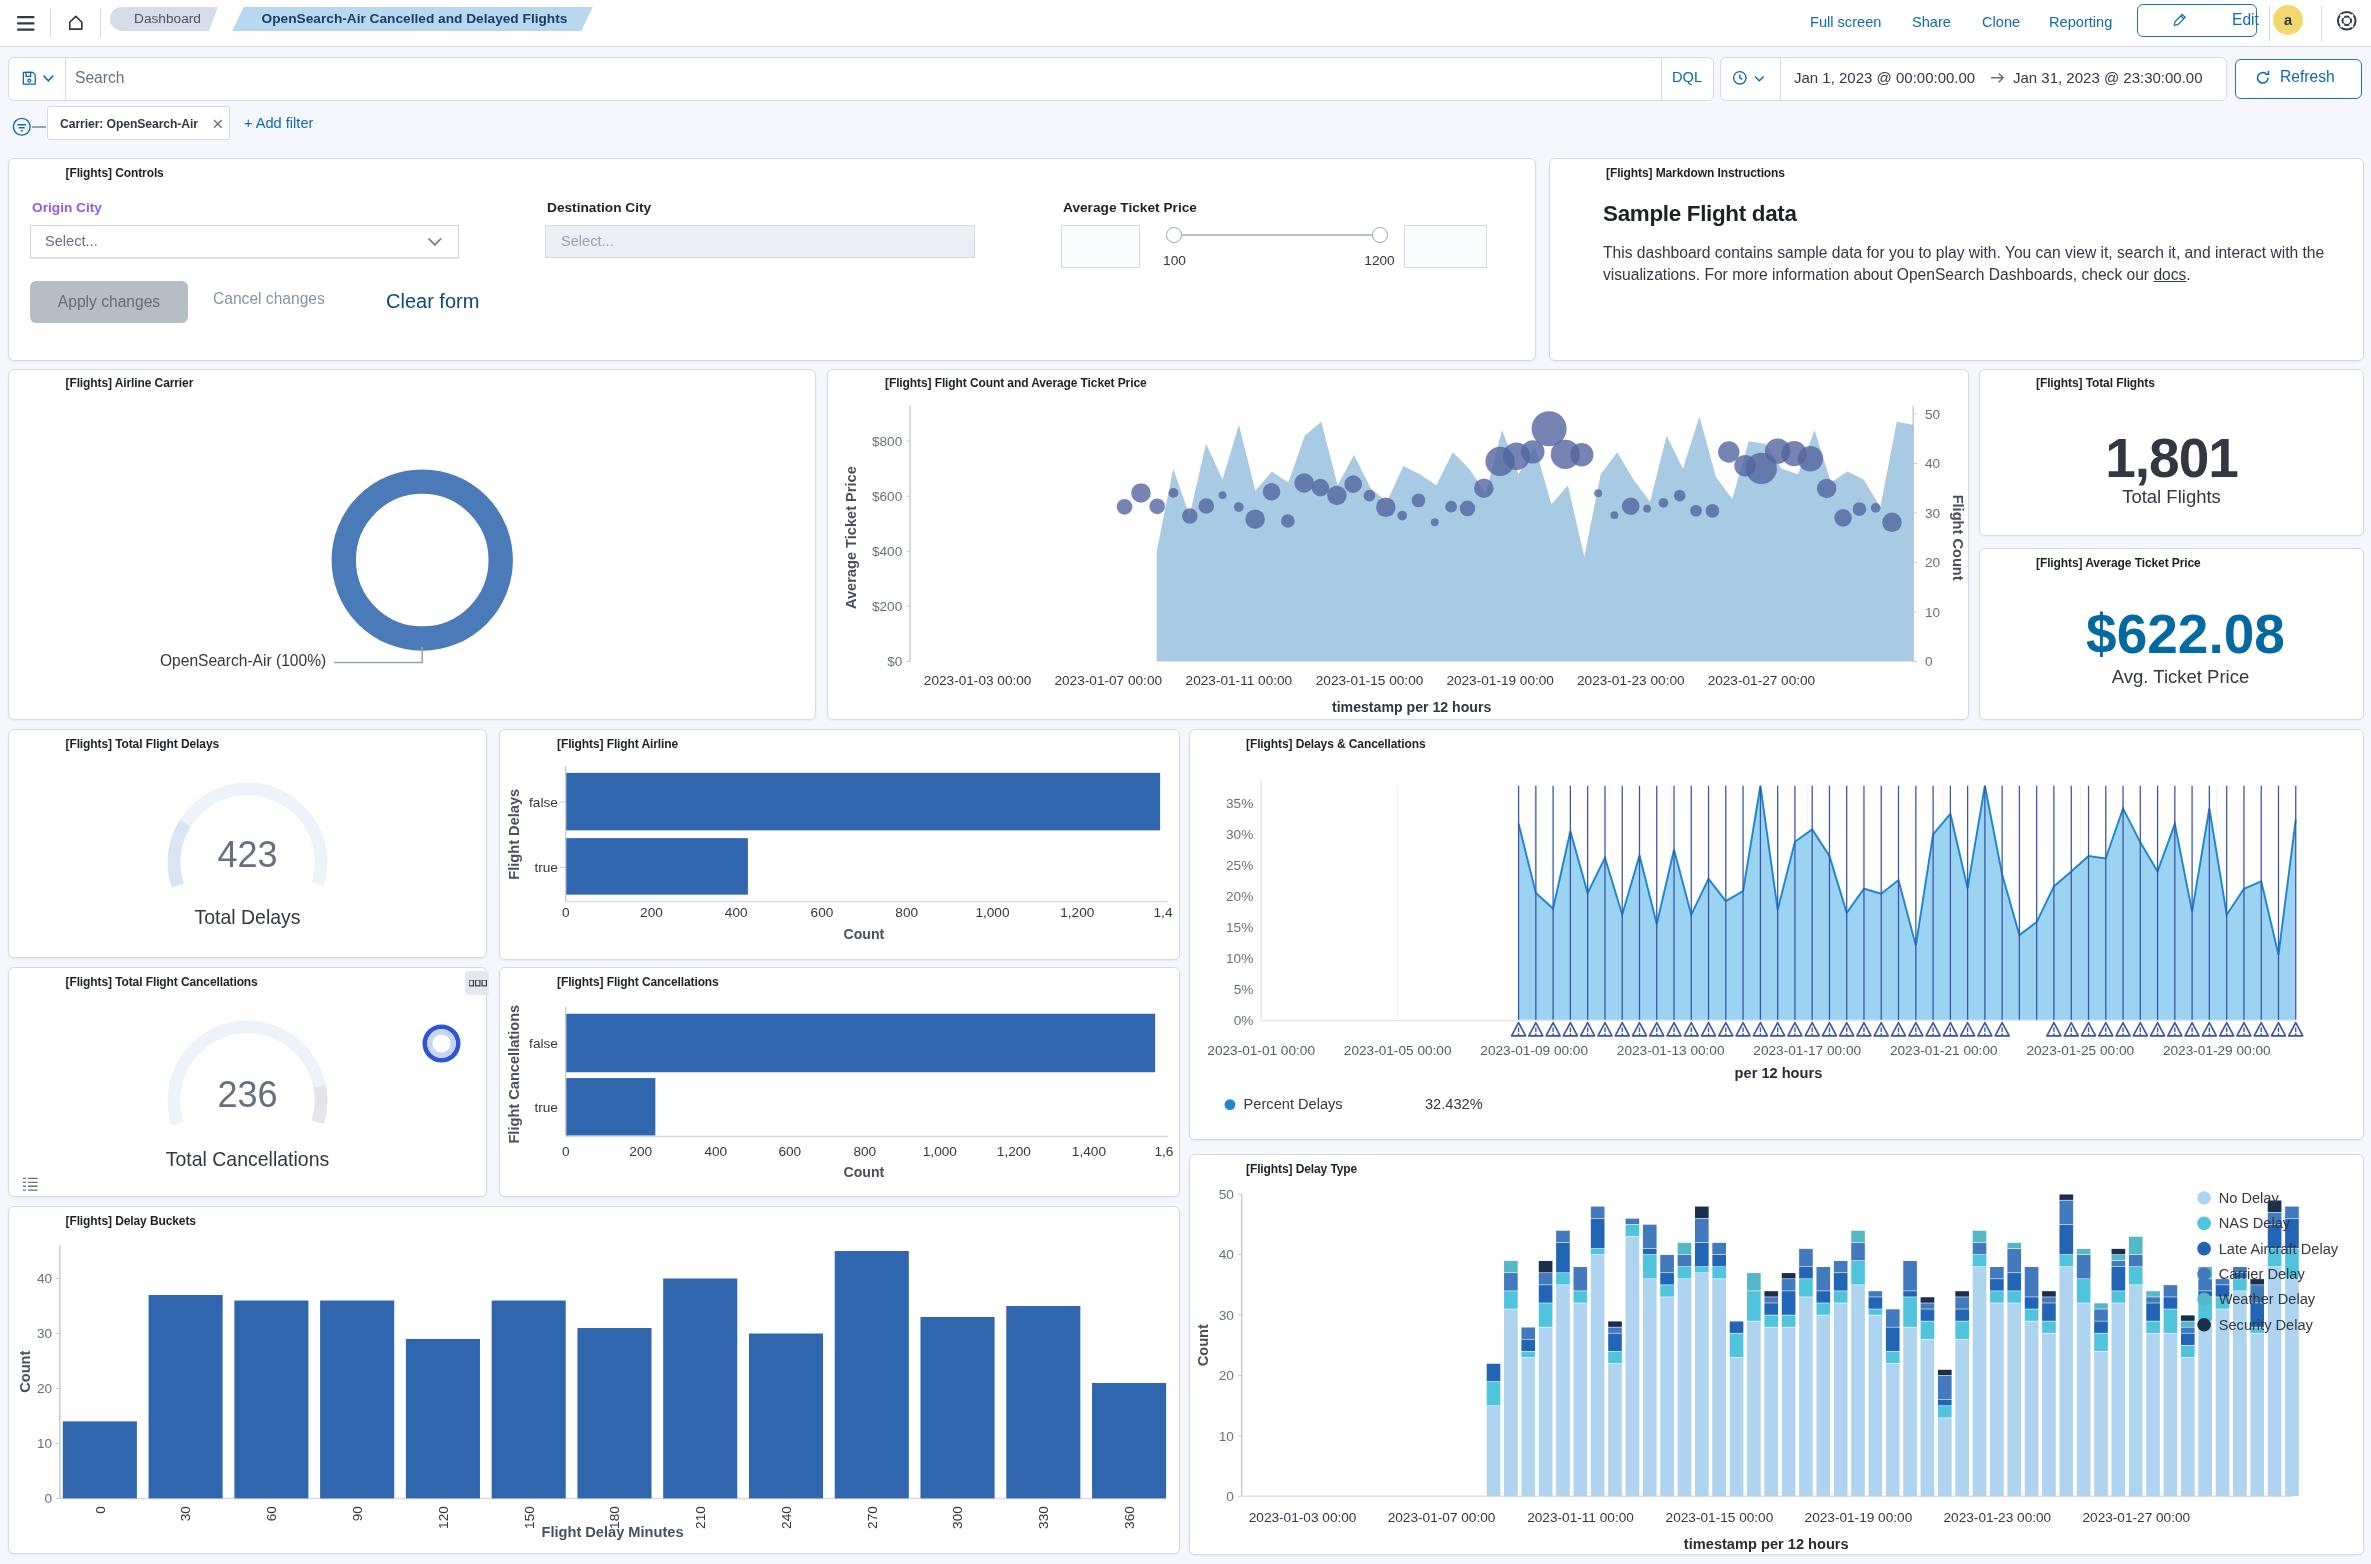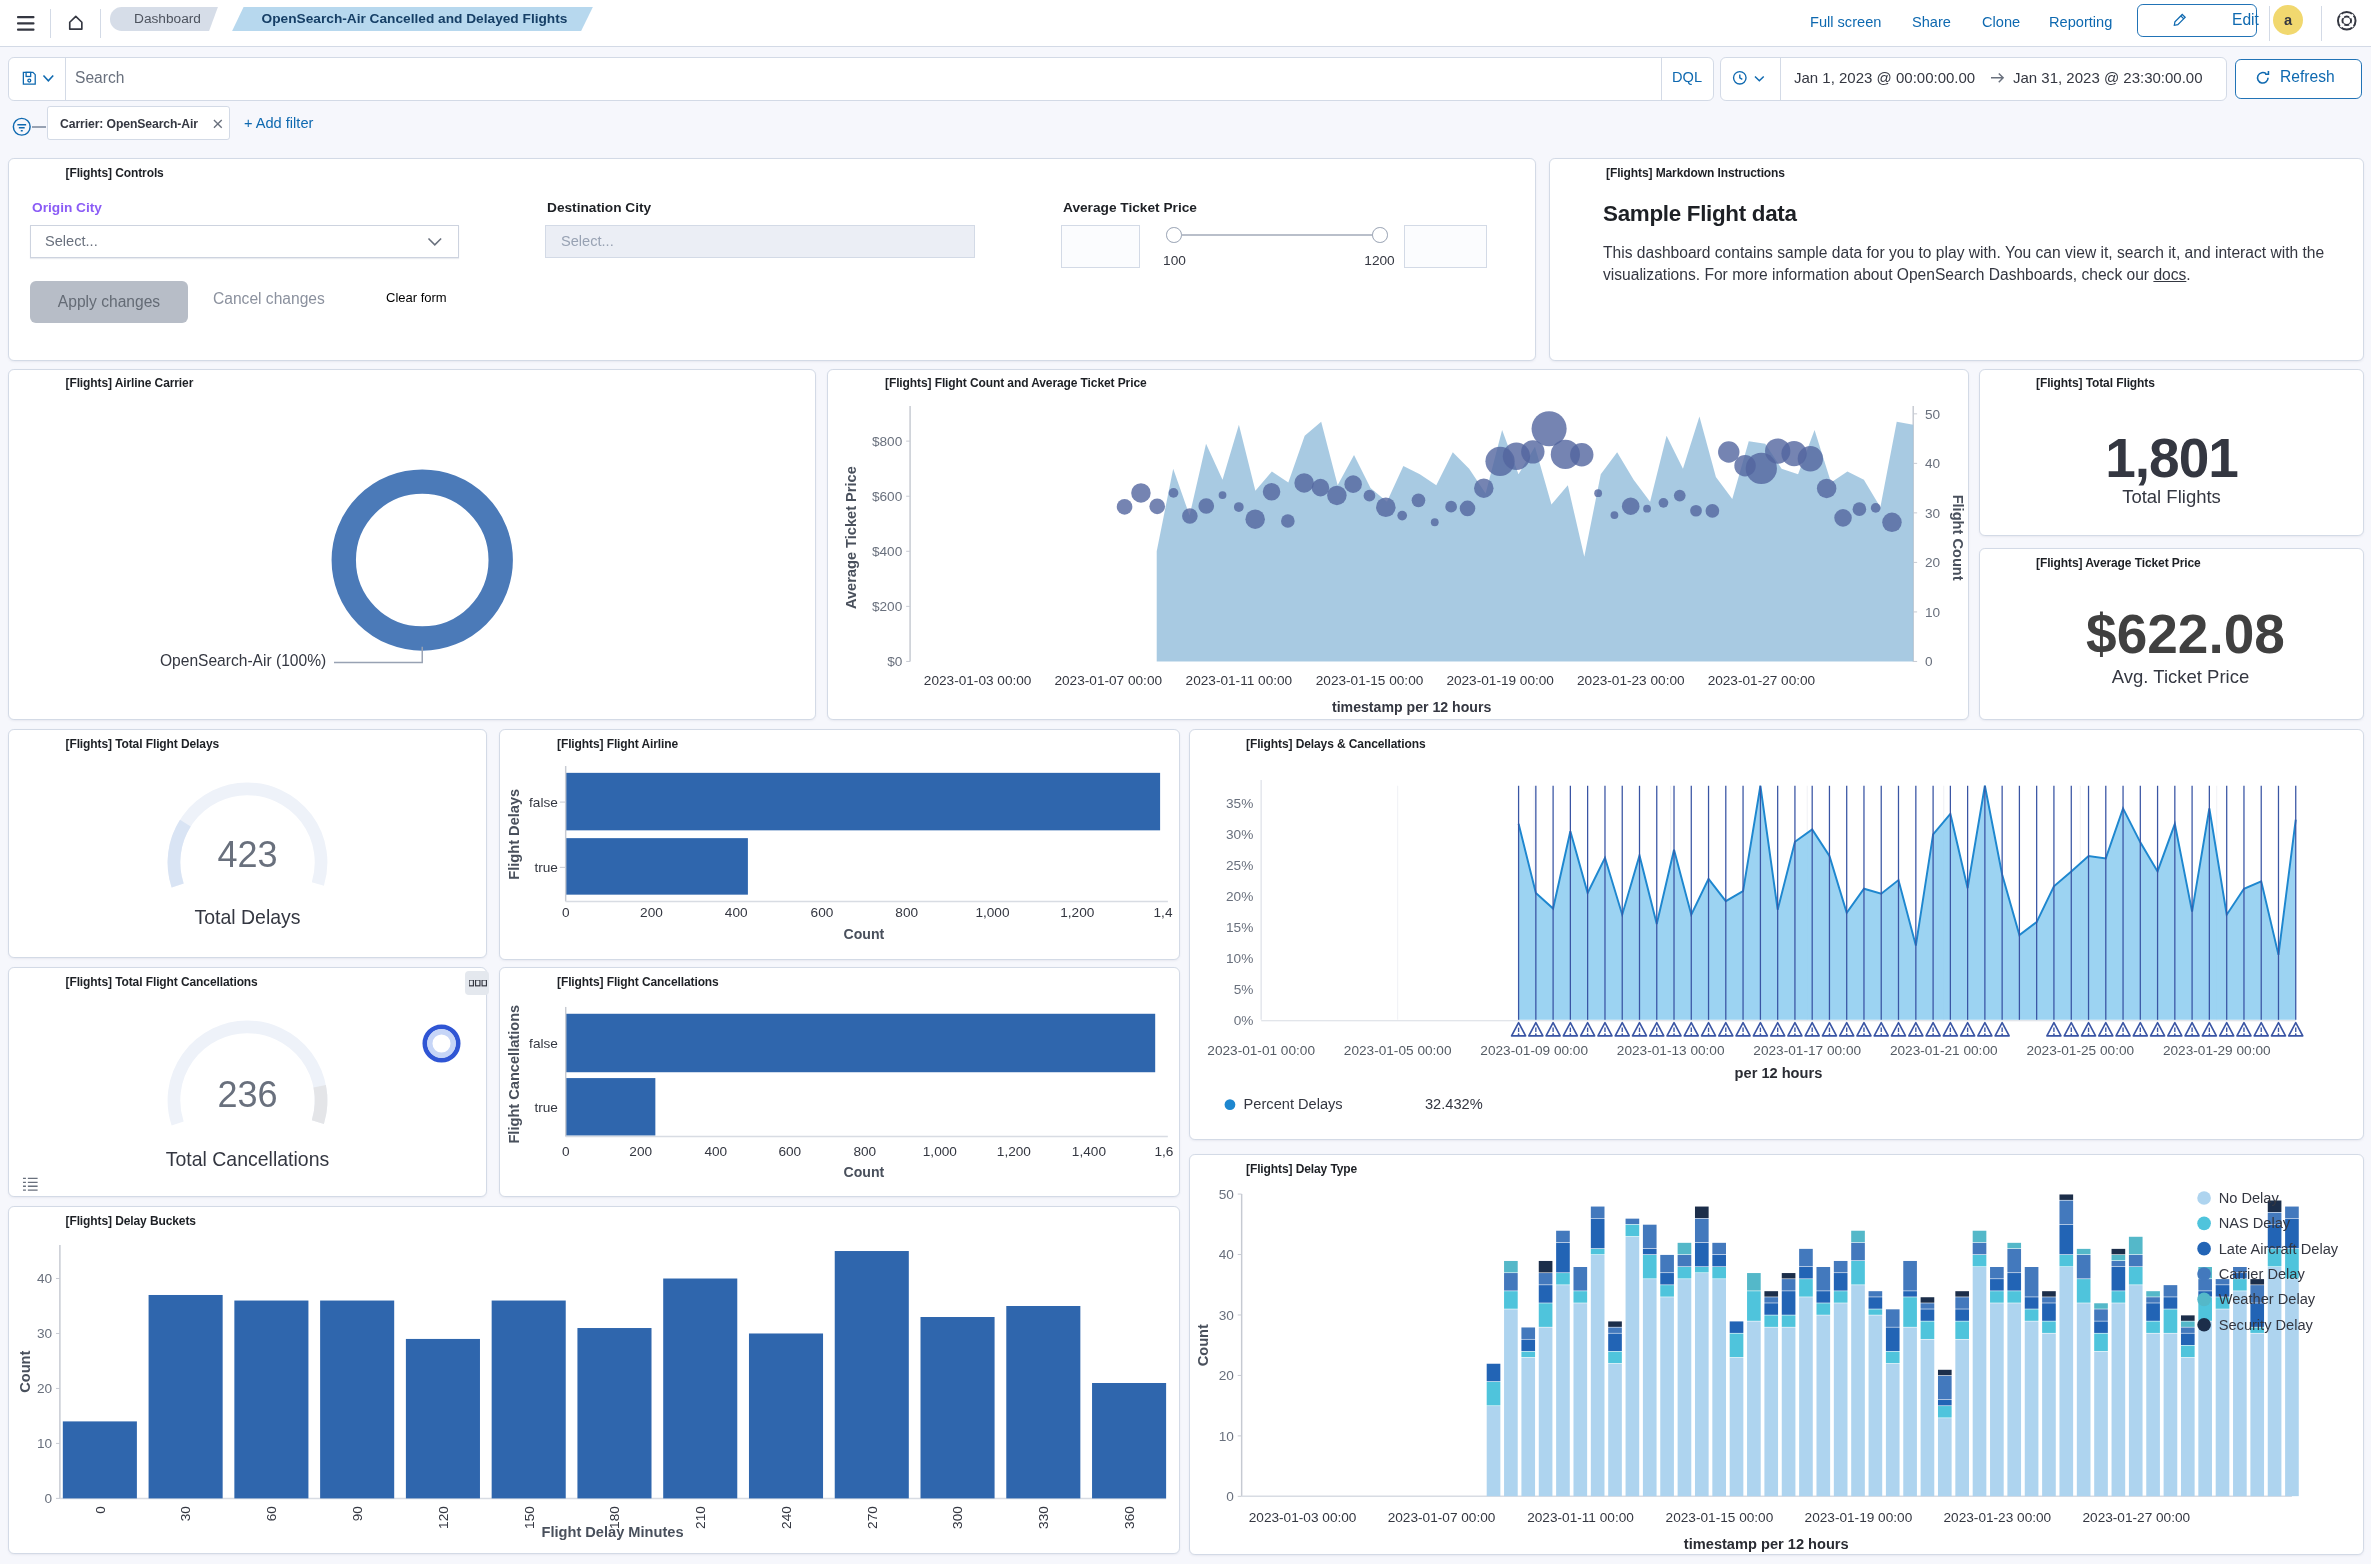--- a/index.html
+++ b/index.html
@@ -97,21 +97,21 @@
 <div class="abs" style="left:1063px;top:200px;font-size:13.7px;font-weight:bold;color:#1d2025;">Average Ticket Price</div>
 <div class="abs" style="left:1061px;top:225px;width:79px;height:43px;background:#fbfcfe;border:1px solid #d3dae6;"></div>
 <div class="abs" style="left:1182px;top:234px;width:191px;height:2px;background:#b9bfca;"></div>
 <div class="abs" style="left:1166px;top:227px;width:15.6px;height:15.6px;border-radius:50%;background:#fff;border:1.8px solid #98a2b3;"></div>
 <div class="abs" style="left:1372px;top:227px;width:15.6px;height:15.6px;border-radius:50%;background:#fff;border:1.8px solid #98a2b3;"></div>
 <div class="abs" style="left:1154px;top:253px;width:41px;text-align:center;font-size:13.7px;color:#343741;">100</div>
 <div class="abs" style="left:1359px;top:253px;width:41px;text-align:center;font-size:13.7px;color:#343741;">1200</div>
 <div class="abs" style="left:1404px;top:225px;width:83px;height:43px;background:#fbfcfe;border:1px solid #d3dae6;"></div>
 <div class="abs" style="left:30px;top:281px;width:158px;height:42px;background:#b7bdc7;border-radius:5.9px;text-align:center;line-height:42px;font-size:15.6px;color:#646b75;">Apply changes</div>
 <div class="abs" style="left:213px;top:290px;font-size:15.6px;color:#8b919e;">Cancel changes</div>
-<div class="abs" style="left:386px;top:290px;font-size:13px;color:#000000;">Clear form</div>
+<div class="abs" style="left:386px;top:290px;font-size:20px;color:#0c4a6e;">Clear form</div>
 <div class="panel" style="left:1549px;top:158px;width:815px;height:203px;"></div>
 <div class="ptitle" style="left:1562px;top:166px;">[Flights] Markdown Instructions</div>
 <div class="abs" style="left:1603px;top:201px;font-size:22.4px;font-weight:bold;color:#1d2025;letter-spacing:-0.3px;">Sample Flight data</div>
 <div class="abs" style="left:1603px;top:242px;width:741px;font-size:15.6px;line-height:21.5px;color:#343741;">This dashboard contains sample data for you to play with. You can view it, search it, and interact with the visualizations. For more information about OpenSearch Dashboards, check our <span style="text-decoration:underline;">docs</span>.</div>
 <div class="panel" style="left:7.8px;top:369px;width:808px;height:351px;"></div>
 <div class="ptitle" style="left:21.5px;top:376px;">[Flights] Airline Carrier</div>
 <svg class="abs" style="left:7.8px;top:369px" width="808" height="349" viewBox="0 0 828 358">
 <circle cx="424.5" cy="196" r="80.5" fill="none" stroke="#4b7ab8" stroke-width="25"></circle>
 <path d="M424.5 285 V301 H334" fill="none" stroke="#98a2b3" stroke-width="1.5"></path>
 <text x="326" y="305" font-size="16" fill="#343741" text-anchor="end">OpenSearch-Air (100%)</text>
@@ -202,21 +202,21 @@
     <circle cx="1058.8" cy="143.8" r="7" fill="#52659f" fill-opacity="0.8"></circle>
     <circle cx="1075.5" cy="142.5" r="5" fill="#52659f" fill-opacity="0.8"></circle>
     <circle cx="1092.2" cy="157.3" r="10" fill="#52659f" fill-opacity="0.8"></circle>
   </svg>
 <div class="panel" style="left:1979px;top:369px;width:385px;height:167px;"></div>
 <div class="ptitle" style="left:1992px;top:376px;">[Flights] Total Flights</div>
 <div class="abs" style="left:1979px;top:426px;width:385px;text-align:center;font-size:55px;font-weight:bold;color:#343741;letter-spacing:-1px;">1,801</div>
 <div class="abs" style="left:1979px;top:486px;width:385px;text-align:center;font-size:18.5px;color:#343741;">Total Flights</div>
 <div class="panel" style="left:1979px;top:548px;width:385px;height:172px;"></div>
 <div class="ptitle" style="left:1992px;top:556px;">[Flights] Average Ticket Price</div>
-<div class="abs" style="left:1979px;top:602px;width:385px;text-align:center;font-size:55px;font-weight:bold;color:#404040;letter-spacing:0px;padding-left:28px;">$622.08</div>
+<div class="abs" style="left:1979px;top:602px;width:385px;text-align:center;font-size:55px;font-weight:bold;color:#0369a1;letter-spacing:0px;padding-left:28px;">$622.08</div>
 <div class="abs" style="left:1979px;top:666px;width:385px;text-align:center;font-size:18.5px;color:#343741;padding-left:18px;">Avg. Ticket Price</div>
 <div class="panel" style="left:7.8px;top:729px;width:479px;height:229px;"></div>
 <div class="ptitle" style="left:21.5px;top:737px;">[Flights] Total Flight Delays</div>
 <svg class="abs" style="left:7.8px;top:729px" width="479" height="227" viewBox="0 0 491 233">
     <path d="M173.8 160.6 A75.5 75.5 0 1 1 317.7 159.1" fill="none" stroke="#eef2f9" stroke-width="13"></path>
     <path d="M173.8 160.6 A75.5 75.5 0 0 1 181.7 96.6" fill="none" stroke="#d9e4f4" stroke-width="13"></path>
     <text x="245.5" y="142" font-size="37" fill="#69707d" text-anchor="middle">423</text>
     <text x="245.5" y="200" font-size="20" fill="#343741" text-anchor="middle">Total Delays</text>
   </svg>
 <div class="panel" style="left:499px;top:729px;width:681px;height:231px;"></div>

